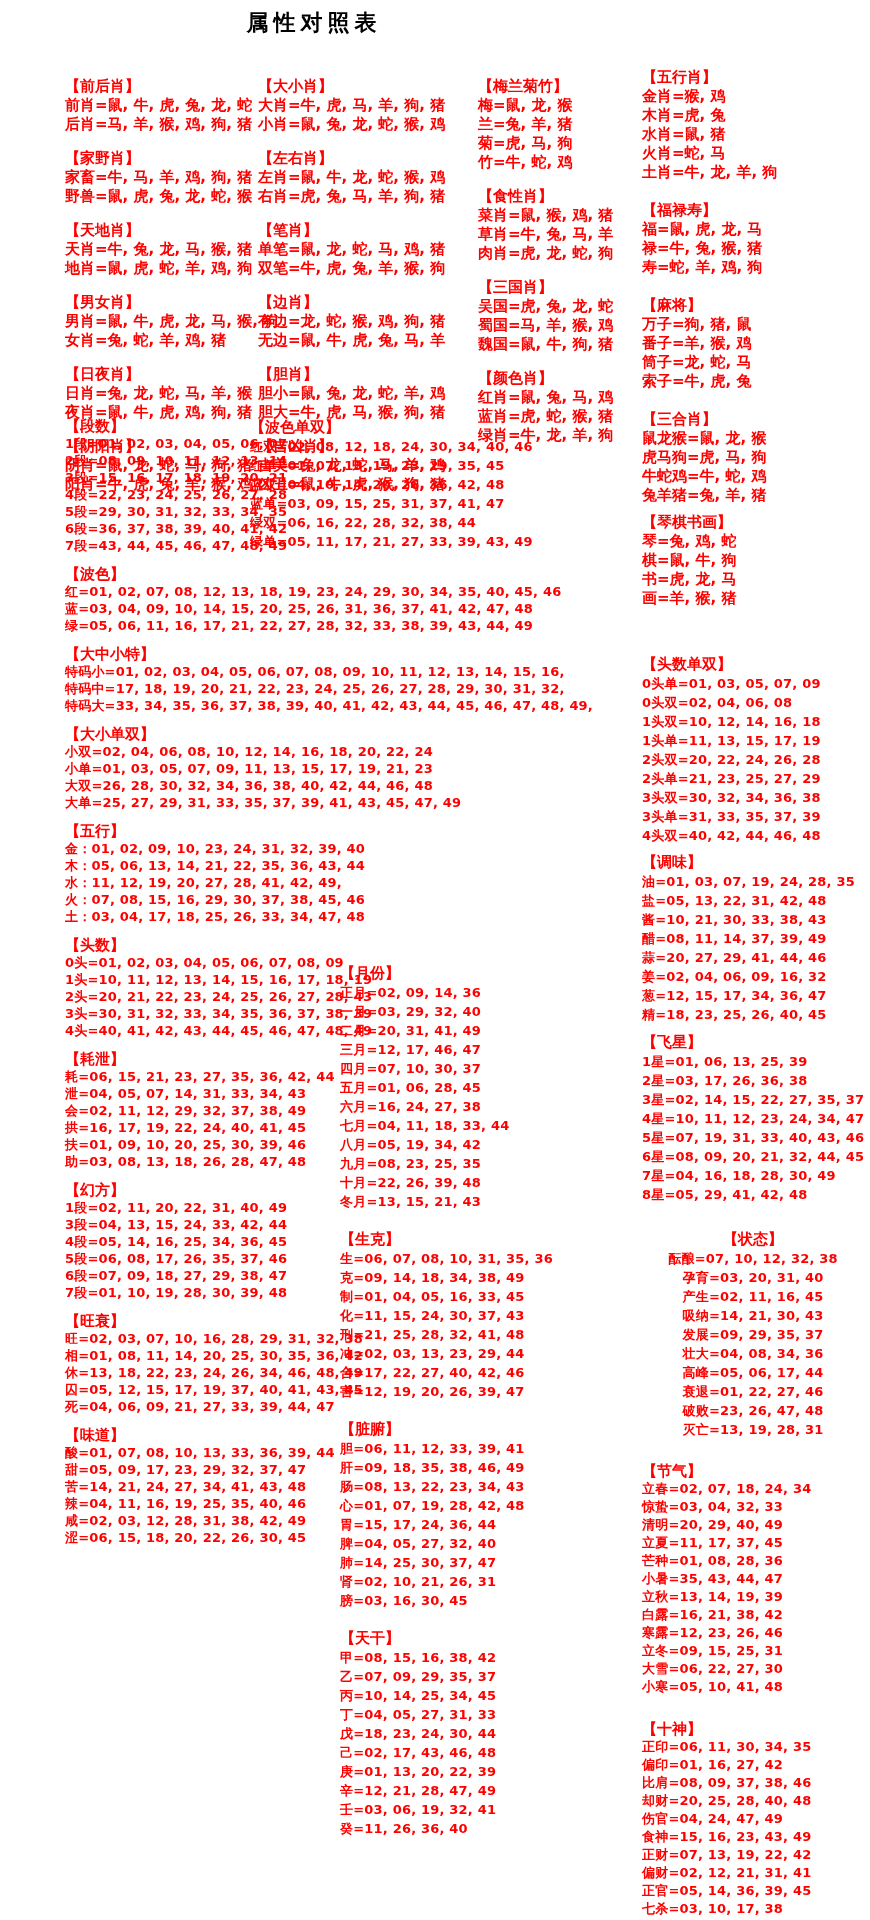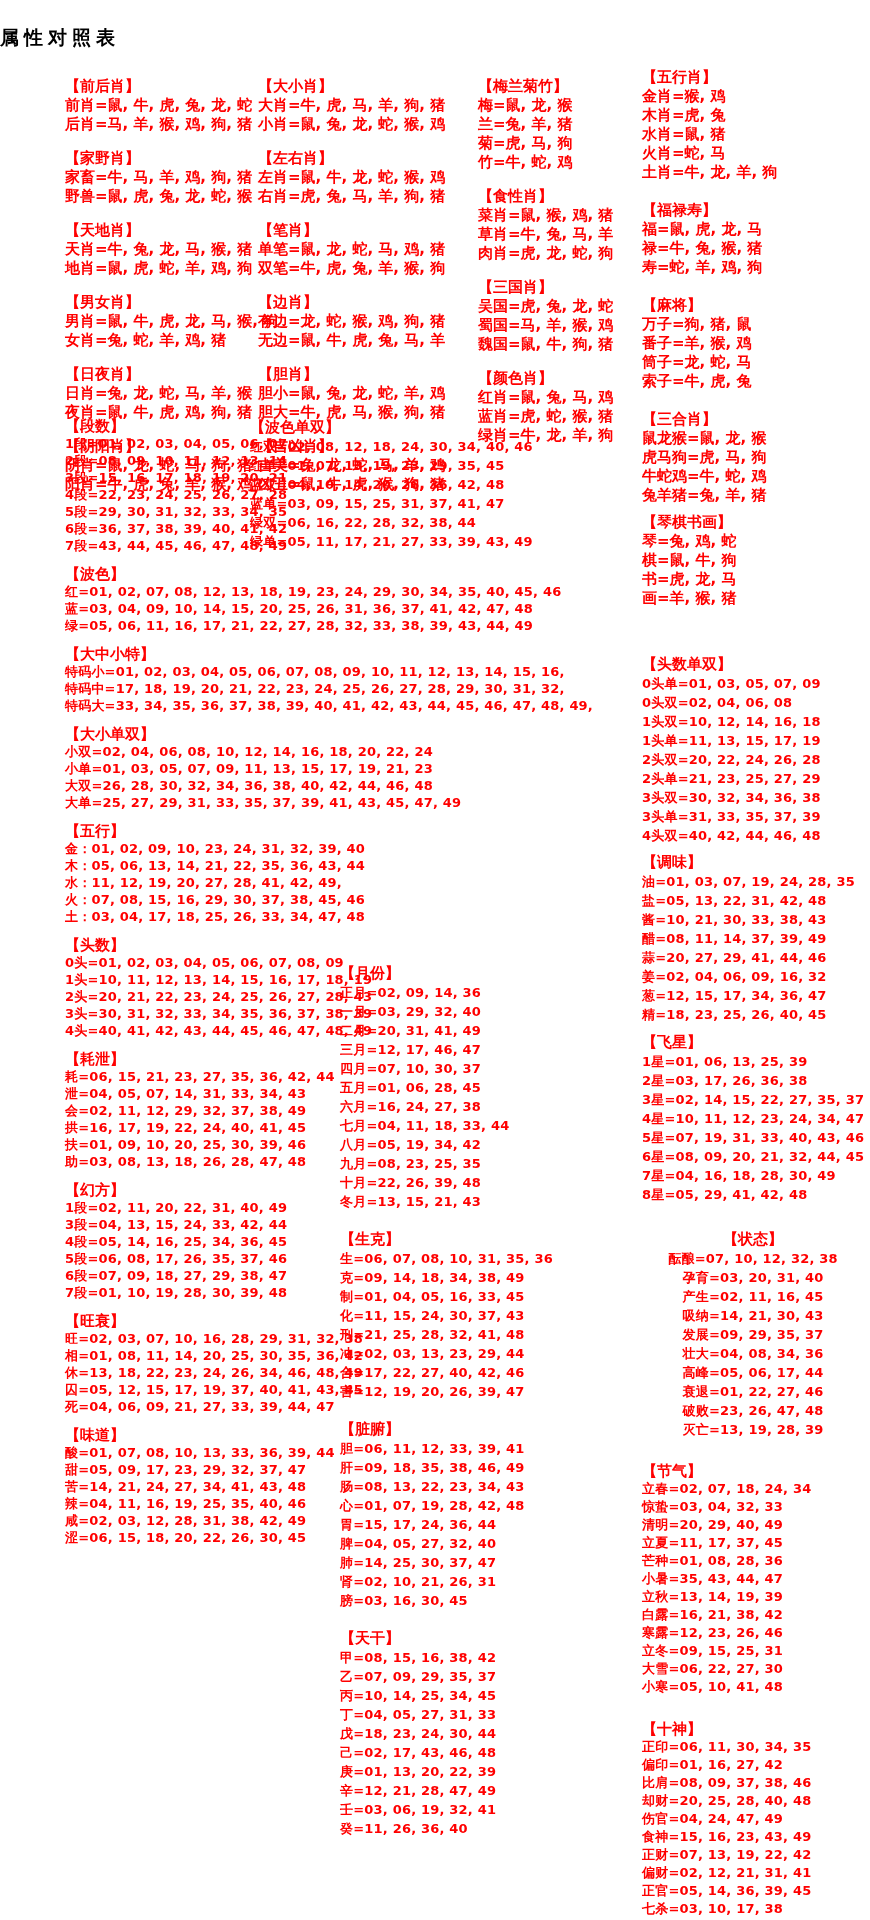--- a/index.html
+++ b/index.html
@@ -3,22 +3,22 @@
 <meta charset="utf-8">
 <style>
   html,body{margin:0;padding:0;}
   body{
     width:870px;height:1920px;position:relative;overflow:hidden;
     background:#ffffff;
     font-family:"DejaVu Sans","Liberation Sans",sans-serif;
     font-weight:bold;color:#ff0000;
   }
   .page-title{
-    position:absolute;left:0;top:25px;width:628px;text-align:left;
-    color:#000000;font-size:19px;letter-spacing:5px;font-weight:bold;
+    position:absolute;left:0;top:8px;width:628px;text-align:center;
+    color:#000000;font-size:22px;letter-spacing:5px;font-weight:bold;
   }
   .col{position:absolute;white-space:nowrap;}
   .section{margin-bottom:19px;}
   .heading{font-size:15px;line-height:19px;}
   .row{line-height:19px;}
   .row.zod{font-size:15px;}
   .row.num{font-size:13px;letter-spacing:0.2px;}
   #col-top1{left:65px;top:77px;}
   #col-top2{left:258px;top:77px;}
   #col-top3{left:478px;top:77px;}
@@ -212,21 +212,21 @@
       <div class="heading">【状态】</div>
       <div class="row num">酝酿=07, 10, 12, 32, 38</div>
       <div class="row num">孕育=03, 20, 31, 40</div>
       <div class="row num">产生=02, 11, 16, 45</div>
       <div class="row num">吸纳=14, 21, 30, 43</div>
       <div class="row num">发展=09, 29, 35, 37</div>
       <div class="row num">壮大=04, 08, 34, 36</div>
       <div class="row num">高峰=05, 06, 17, 44</div>
       <div class="row num">衰退=01, 22, 27, 46</div>
       <div class="row num">破败=23, 26, 47, 48</div>
-      <div class="row num">灭亡=13, 19, 28, 39</div>
+      <div class="row num">灭亡=13, 19, 28, 31</div>
     </div>
     <div class="section">
       <div class="heading">【节气】</div>
       <div class="row num">立春=02, 07, 18, 24, 34</div>
       <div class="row num">惊蛰=03, 04, 32, 33</div>
       <div class="row num">清明=20, 29, 40, 49</div>
       <div class="row num">立夏=11, 17, 37, 45</div>
       <div class="row num">芒种=01, 08, 28, 36</div>
       <div class="row num">小暑=35, 43, 44, 47</div>
       <div class="row num">立秋=13, 14, 19, 39</div>

